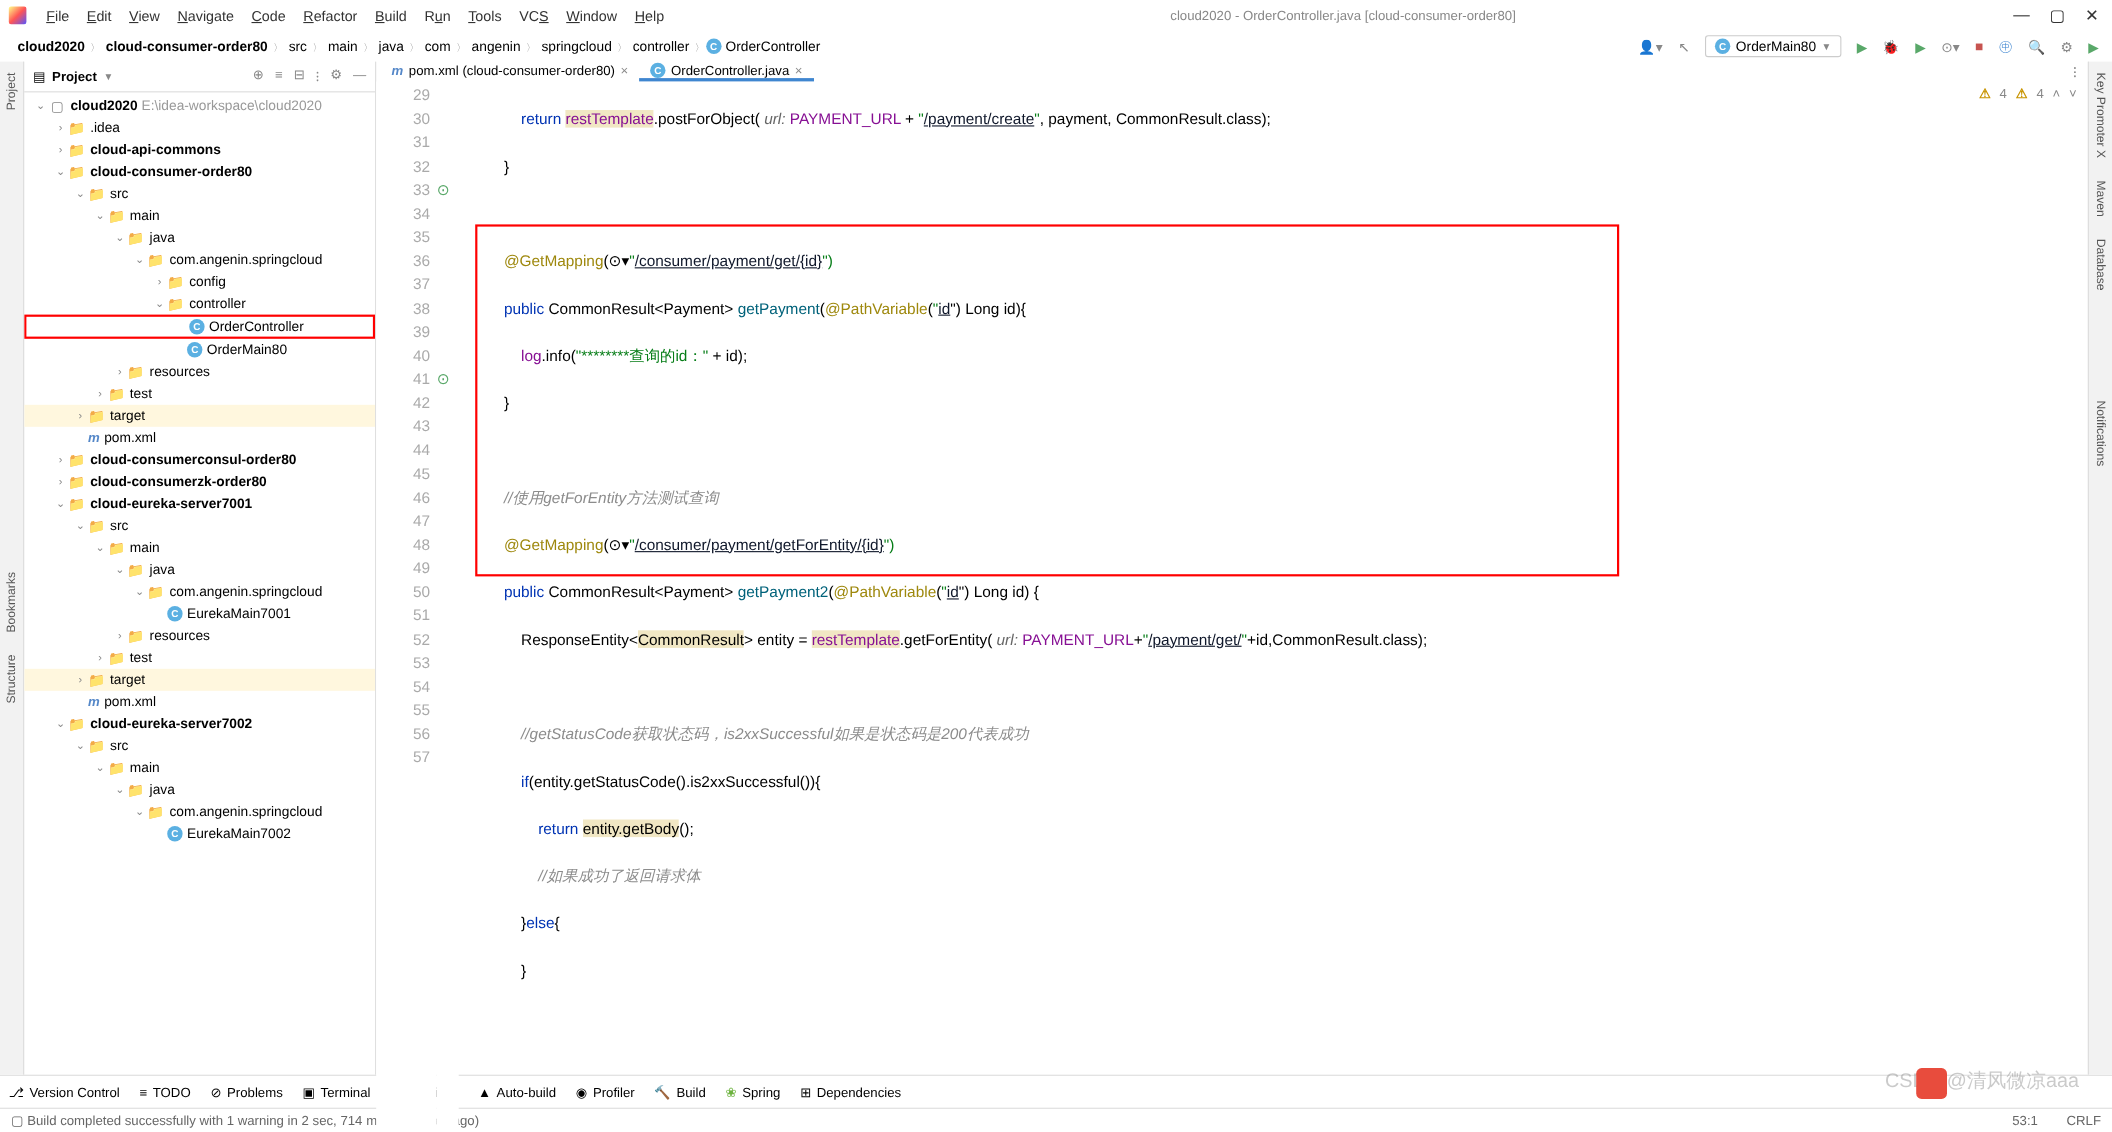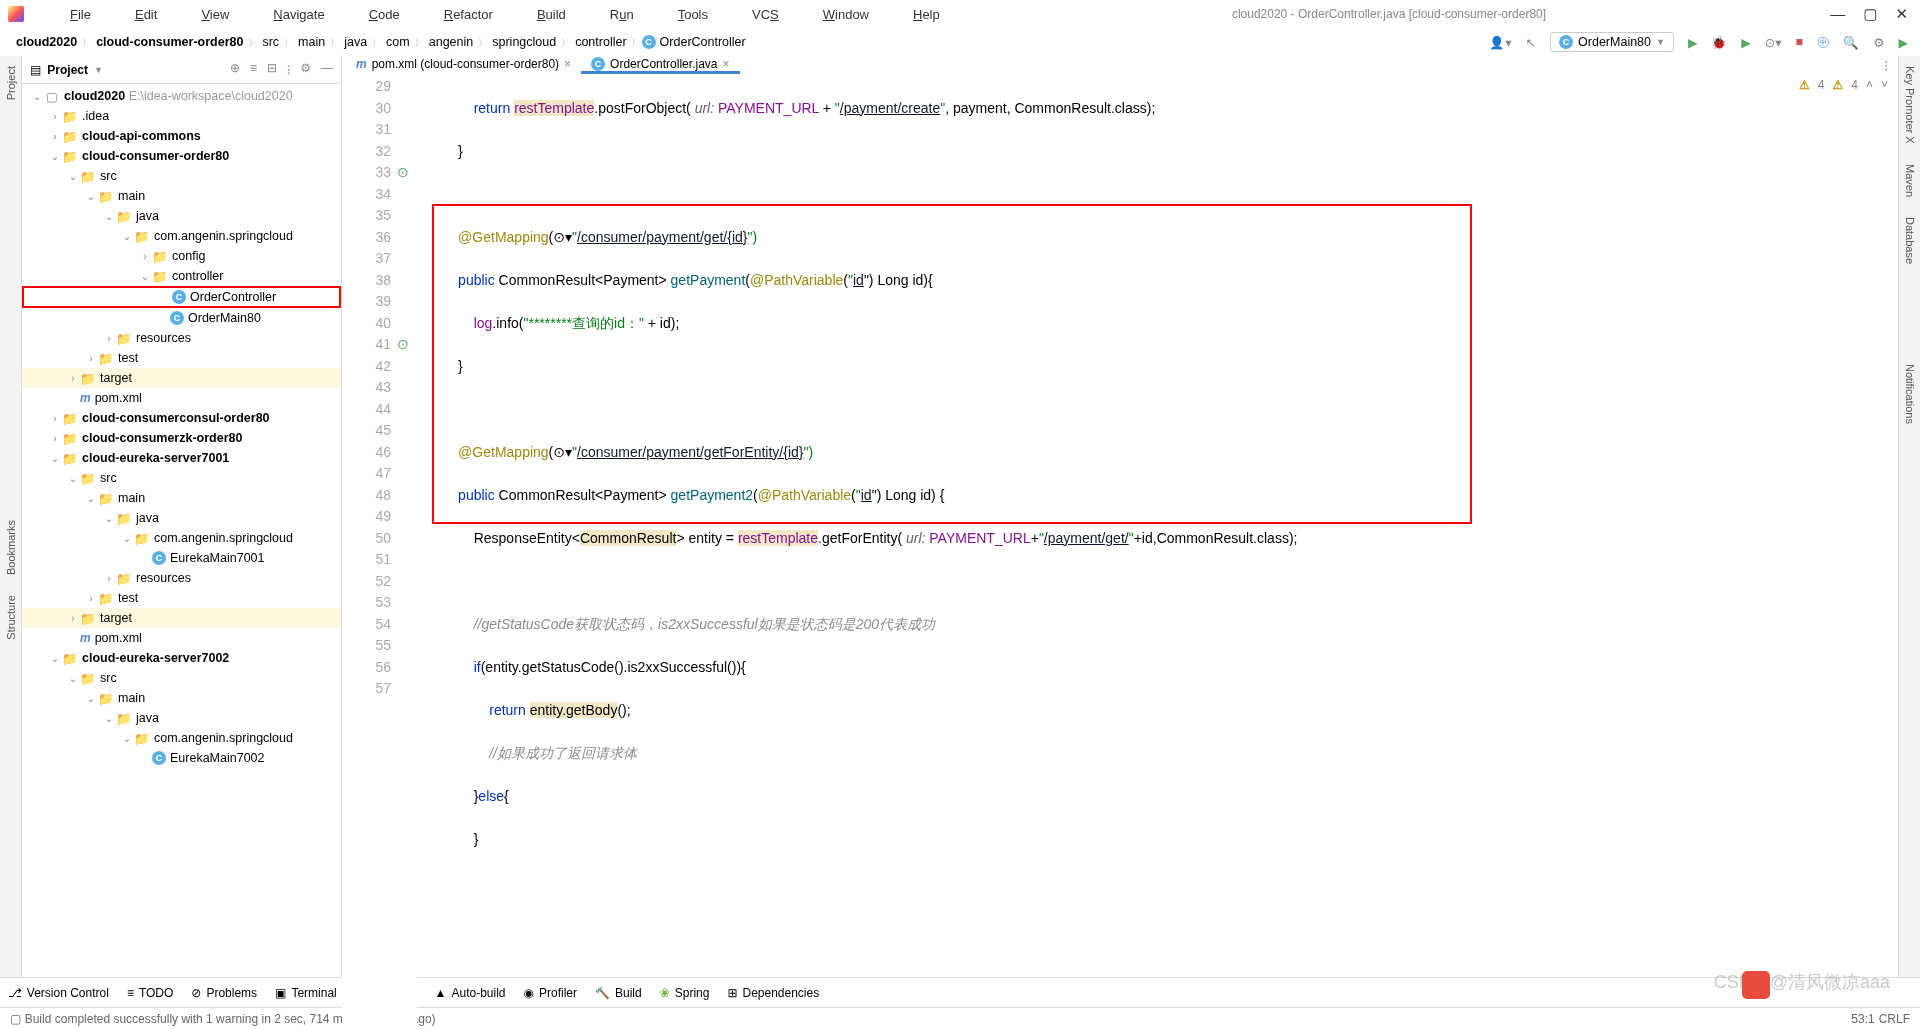--- a/index.html
+++ b/index.html
@@ -1,18 +1,18 @@
 <!DOCTYPE html>
 <html><head>
 <meta charset="utf-8">
 <style>
 * { margin: 0; padding: 0; box-sizing: border-box; font-family: "Segoe UI", Arial, sans-serif; }
 body { width: 1920px; height: 1029px; background: #fff; font-size: 13px; overflow: hidden; position: relative; }
 .menu-bar { height: 28px; display: flex; align-items: center; padding: 0 8px; color: #333; font-size: 13px; }
-.menu-bar .menu-item { padding: 0 8px; cursor: pointer; margin-left: 28px; }
+.menu-bar .menu-item { padding: 0 8px; cursor: pointer; }
 .menu-bar .menu-item u { text-decoration: underline; }
 .menu-bar .title { flex: 1; text-align: center; color: #888; font-size: 12px; }
 .menu-bar .win-controls { display: flex; gap: 18px; padding-right: 4px; }
 .menu-bar .win-controls span { cursor: pointer; font-size: 15px; color: #333; }
 .logo { width: 16px; height: 16px; margin-right: 10px; background: linear-gradient(135deg, #ff8 0%, #f55 50%, #55f 100%); border-radius: 2px; }
 .nav-bar { height: 28px; display: flex; align-items: center; padding: 0 12px; font-size: 12.5px; }
 .breadcrumb { display: flex; align-items: center; gap: 0; }
 .breadcrumb .crumb { padding: 0 4px; cursor: pointer; }
 .breadcrumb .sep::before { content: "〉"; color: #999; font-size: 9px; padding: 0 1px; }
 .nav-bar .nav-right { margin-left: auto; display: flex; gap: 14px; align-items: center; }
@@ -54,21 +54,21 @@
 .field { color: #871094; }
 .method { color: #00627a; }
 .param { color: #666; font-style: italic; }
 .hlbg { background: #f1e7c4; }
 .redbox { position: absolute; border: 2px solid red; pointer-events: none; left: 15px; width: 1040px; top: 130px; height: 320px; z-index: 5; }
 .editor-topright { position: absolute; top: 4px; right: 10px; display: flex; gap: 8px; font-size: 12px; color: #888; align-items: center; }
 .warn-badge { color: #c89400; font-weight: bold; }
 .bottom-tabs { height: 30px; display: flex; align-items: center; padding: 0 8px; gap: 18px; border-top: 1px solid #dcdcdc; font-size: 12px; }
 .bottom-tabs .btab { display: flex; align-items: center; gap: 5px; cursor: pointer; }
 .status-bar { height: 22px; display: flex; align-items: center; padding: 0 10px; font-size: 12px; background: #fff; border-top: 1px solid #dcdcdc; color: #666; }
-.status-bar .right { margin-left: auto; display: flex; gap: 4px; }
+.status-bar .right { margin-left: auto; display: flex; gap: 26px; }
 .m-icon { color: #5487c8; font-weight: bold; font-style: italic; font-size: 12px; }
 .watermark { position: absolute; right: 30px; bottom: 35px; font-size: 18px; color: rgba(150,150,150,0.5); z-index: 100; }
 .sg-icon { width: 28px; height: 28px; background: #e84c3d; border-radius: 5px; position: absolute; right: 150px; bottom: 30px; z-index: 101; }
 </style>
 </head>
 <body>
 
 <div class="menu-bar">
   <div class="logo"></div>
   <span class="menu-item"><u>F</u>ile</span>
@@ -388,20 +388,21 @@
       </div>
       <div class="code">
 <div><span class="kw">            return </span><span class="field hlbg">restTemplate</span><span>.postForObject(</span><span class="param"> url: </span><span class="field">PAYMENT_URL</span><span> + </span><span class="str">"</span><span class="str-u">/payment/create</span><span class="str">"</span><span>, payment, CommonResult.class);</span></div>
 <div>        }</div>
 <div>&nbsp;</div>
 <div><span class="ann">        @GetMapping</span><span>(⊙▾</span><span class="str">"</span><span class="str-u">/consumer/payment/get/{id}</span><span class="str">")</span></div>
 <div><span class="kw">        public </span><span>CommonResult</span><span>&lt;Payment&gt; </span><span class="method">getPayment</span><span>(</span><span class="ann">@PathVariable</span><span>(</span><span class="str">"</span><span class="str-u">id</span><span>") Long id){</span></div>
 <div><span class="field">            log</span><span>.info(</span><span class="str">"********查询的id："</span><span> + id);</span></div>
 <div>        }</div>
 <div>&nbsp;</div>
+<div><span class="com">        //使用</span><span class="com" style="font-style:italic">getForEntity</span><span class="com">方法测试查询</span></div>
 <div><span class="ann">        @GetMapping</span><span>(⊙▾</span><span class="str">"</span><span class="str-u">/consumer/payment/getForEntity/{id}</span><span class="str">")</span></div>
 <div><span class="kw">        public </span><span>CommonResult</span><span>&lt;Payment&gt; </span><span class="method">getPayment2</span><span>(</span><span class="ann">@PathVariable</span><span>(</span><span class="str">"</span><span class="str-u">id</span><span>") Long id) {</span></div>
 <div><span>            ResponseEntity&lt;</span><span class="hlbg">CommonResult</span><span>&gt; entity = </span><span class="field hlbg">restTemplate</span><span>.getForEntity(</span><span class="param"> url: </span><span class="field">PAYMENT_URL</span><span>+</span><span class="str">"</span><span class="str-u">/payment/get/</span><span class="str">"</span><span>+id,CommonResult.class);</span></div>
 <div>&nbsp;</div>
 <div><span class="com">            //getStatusCode</span><span class="com">获取状态码，</span><span class="com" style="font-style:italic">is2xxSuccessful</span><span class="com">如果是状态码是200代表成功</span></div>
 <div><span class="kw">            if</span>(entity.getStatusCode().is2xxSuccessful()){</div>
 <div><span class="kw">                return </span><span class="hlbg">entity.getBody</span><span>();</span></div>
 <div><span class="com">                //如果成功了返回请求体</span></div>
 <div><span>            }</span><span class="kw">else</span><span>{</span></div>
 <div>            }</div>

